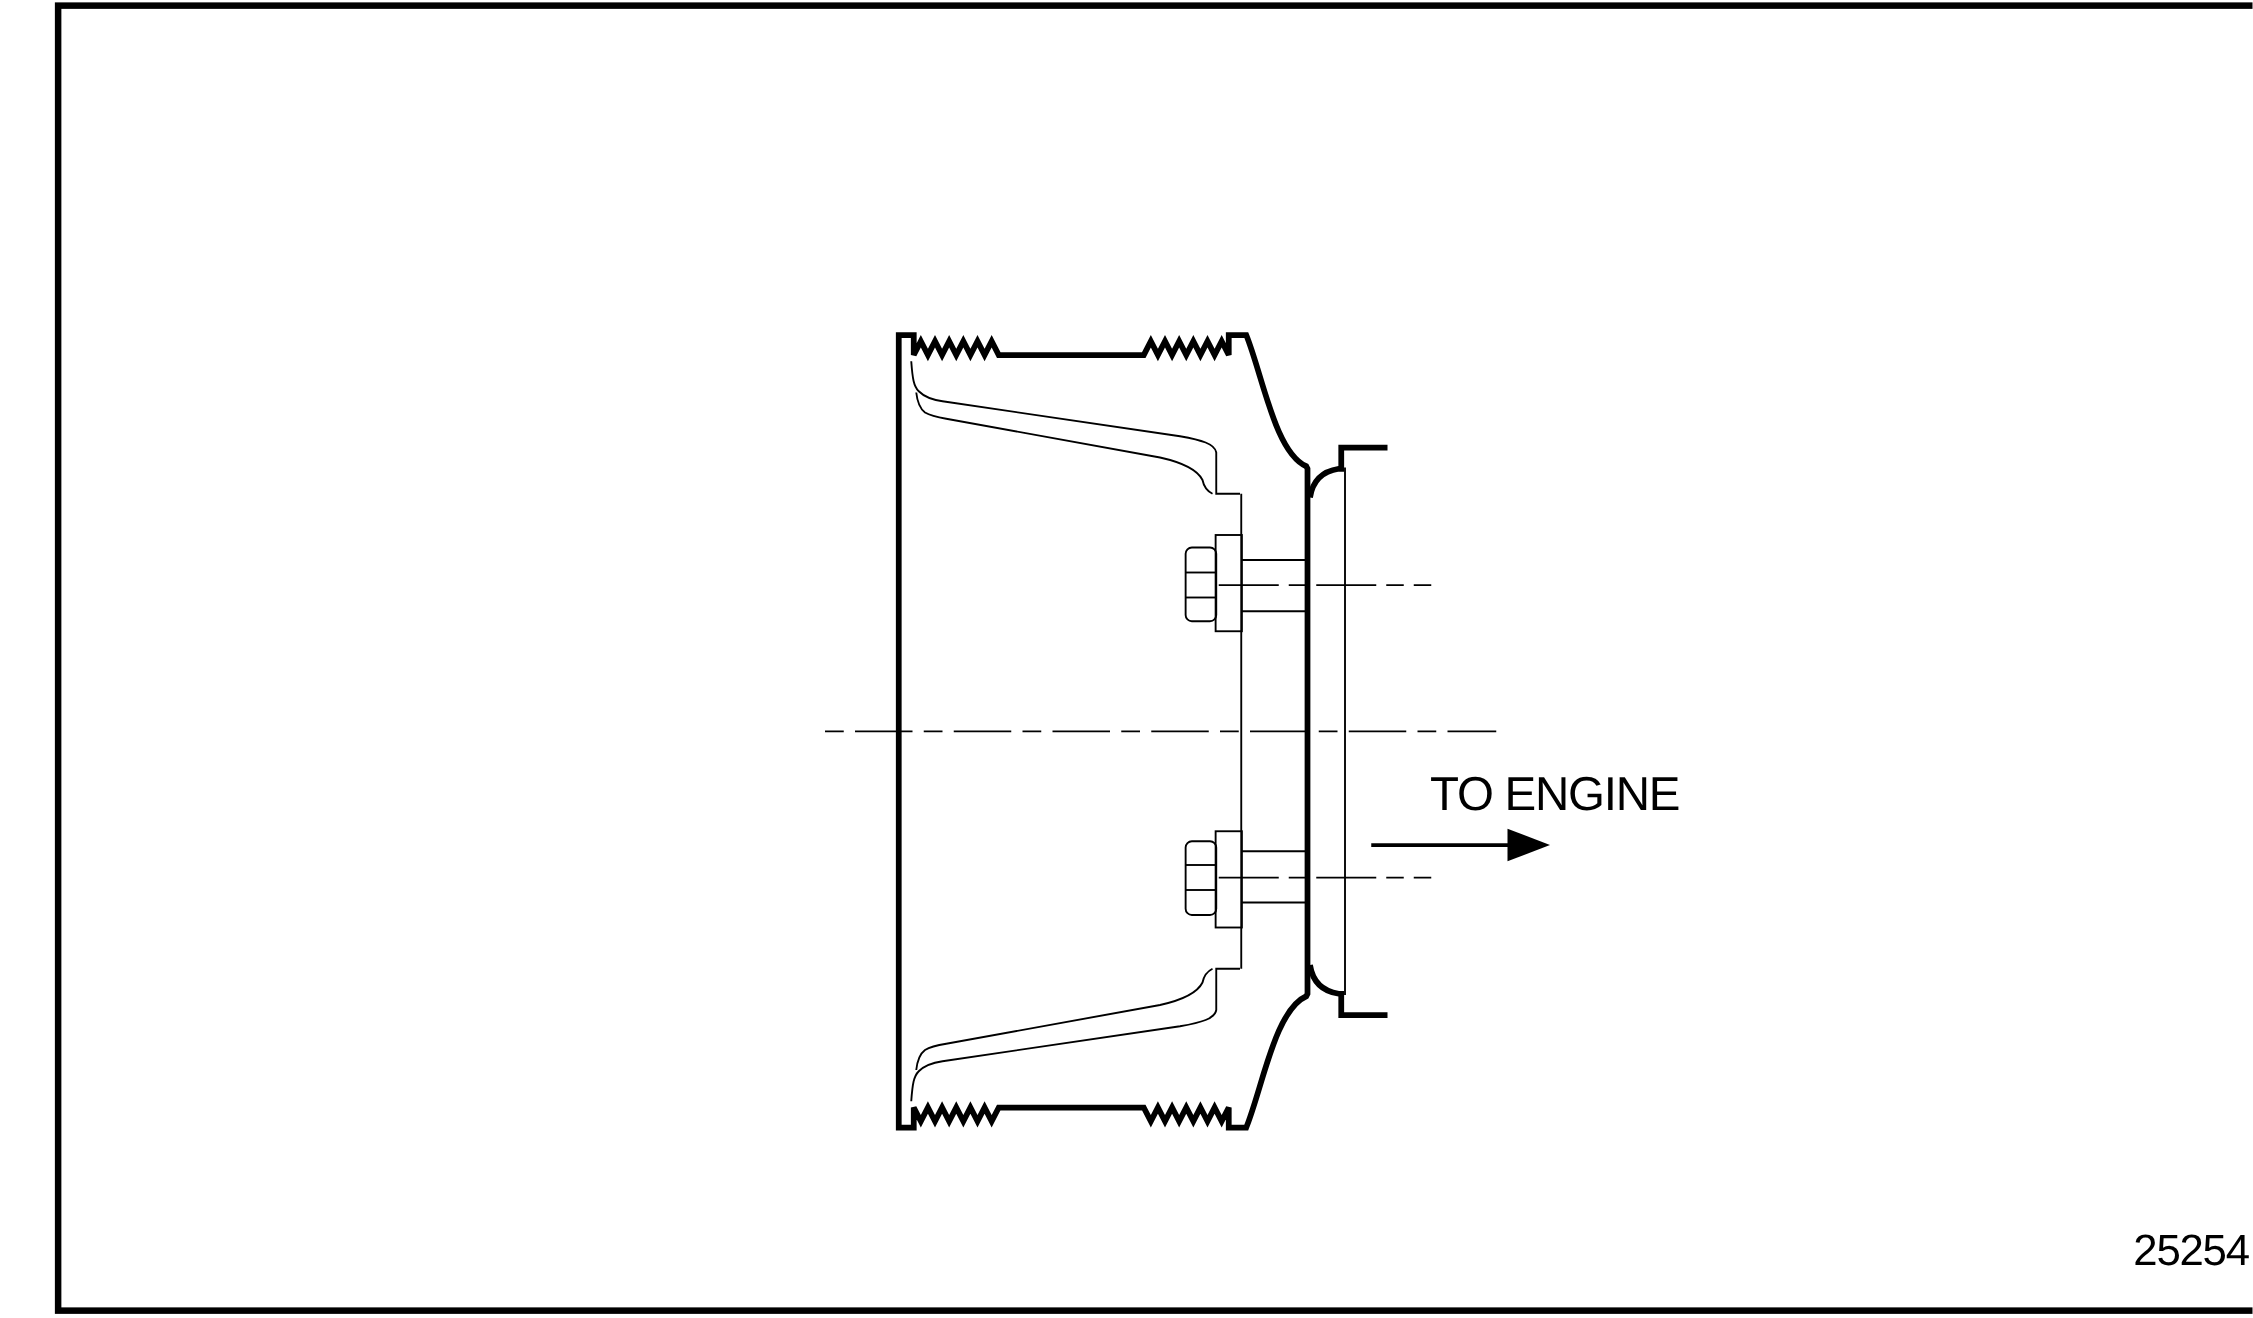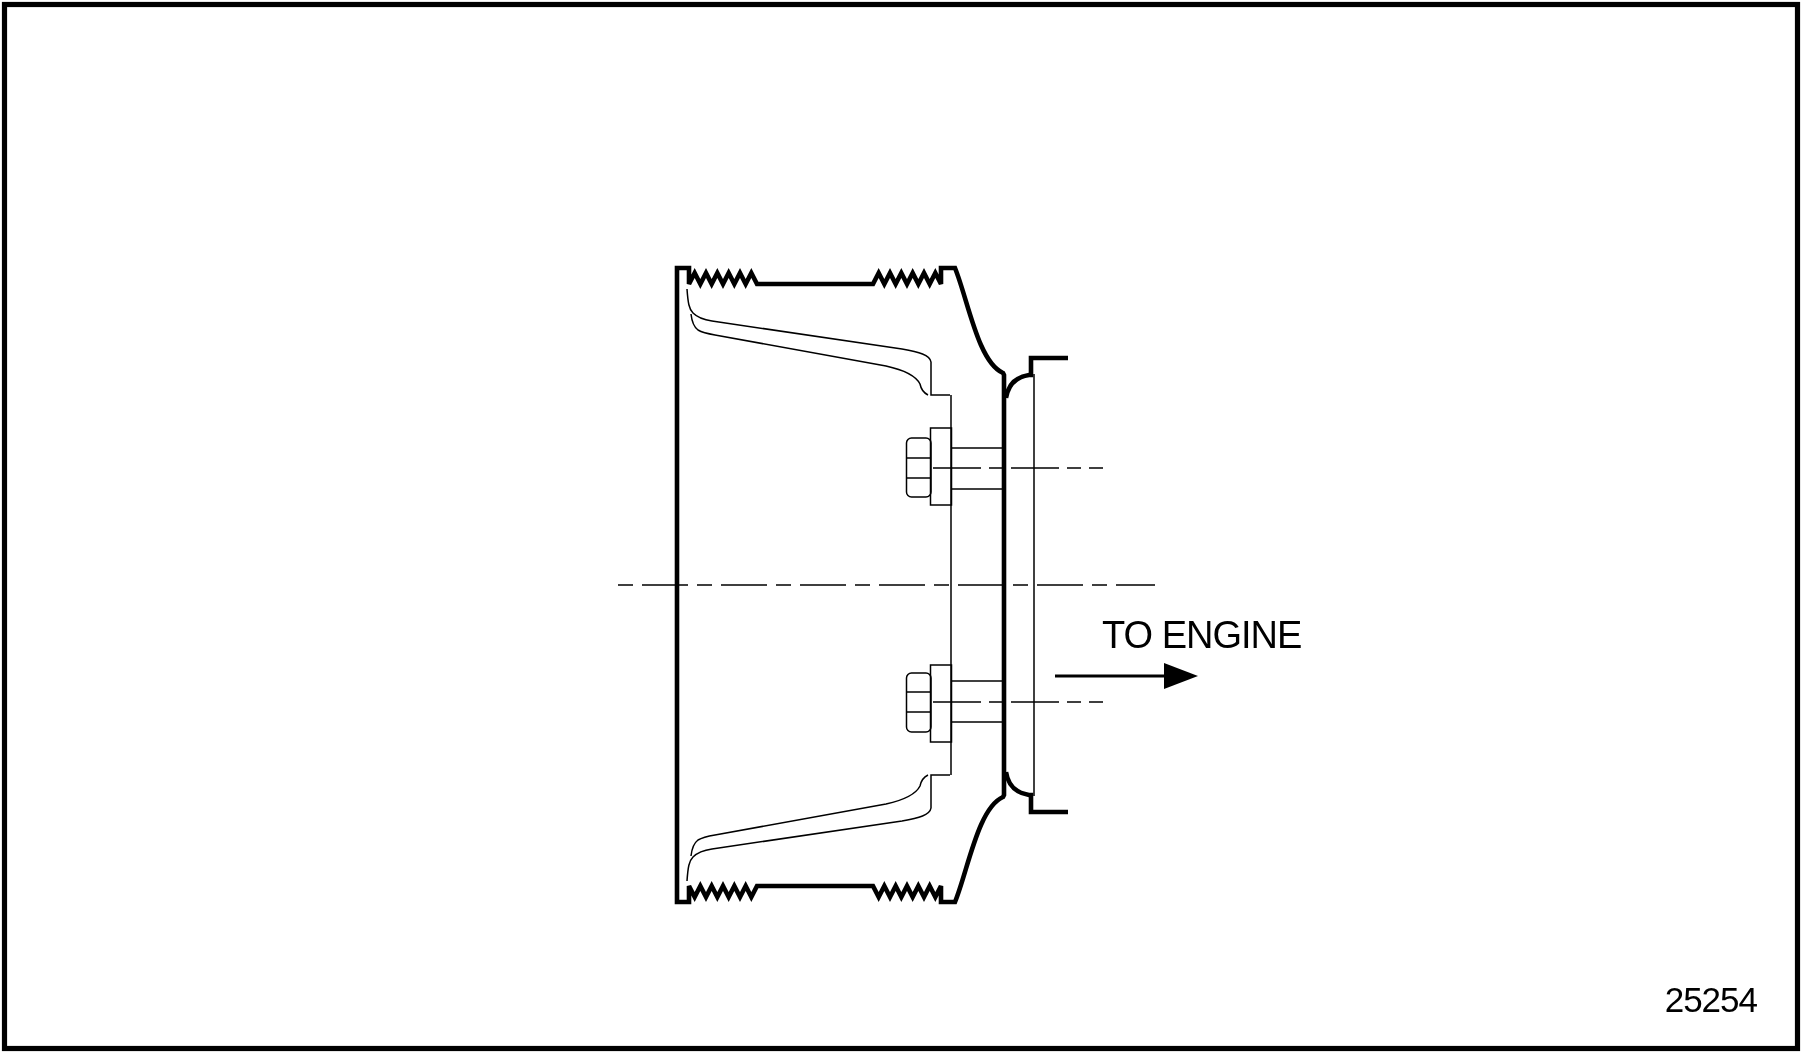--- a/index.html
+++ b/index.html
@@ -9,20 +9,21 @@
     height: 1054px;
     background: #ffffff;
     overflow: hidden;
     font-family: "Liberation Sans", sans-serif;
   }
   .stage {
     position: relative;
     width: 1644px;
     height: 1054px;
     background: #ffffff;
+    padding-left: 42px;
   }
   svg { display: block; }
   .thick { fill: none; stroke: #000000; stroke-width: 4.6; }
   .thin  { fill: none; stroke: #000000; stroke-width: 1.5; }
   .cl    { fill: none; stroke: #000000; stroke-width: 1.4; }
   .label-text {
     font-family: "Liberation Sans", sans-serif;
     font-size: 38px;
     letter-spacing: -1px;
     fill: #000000;

